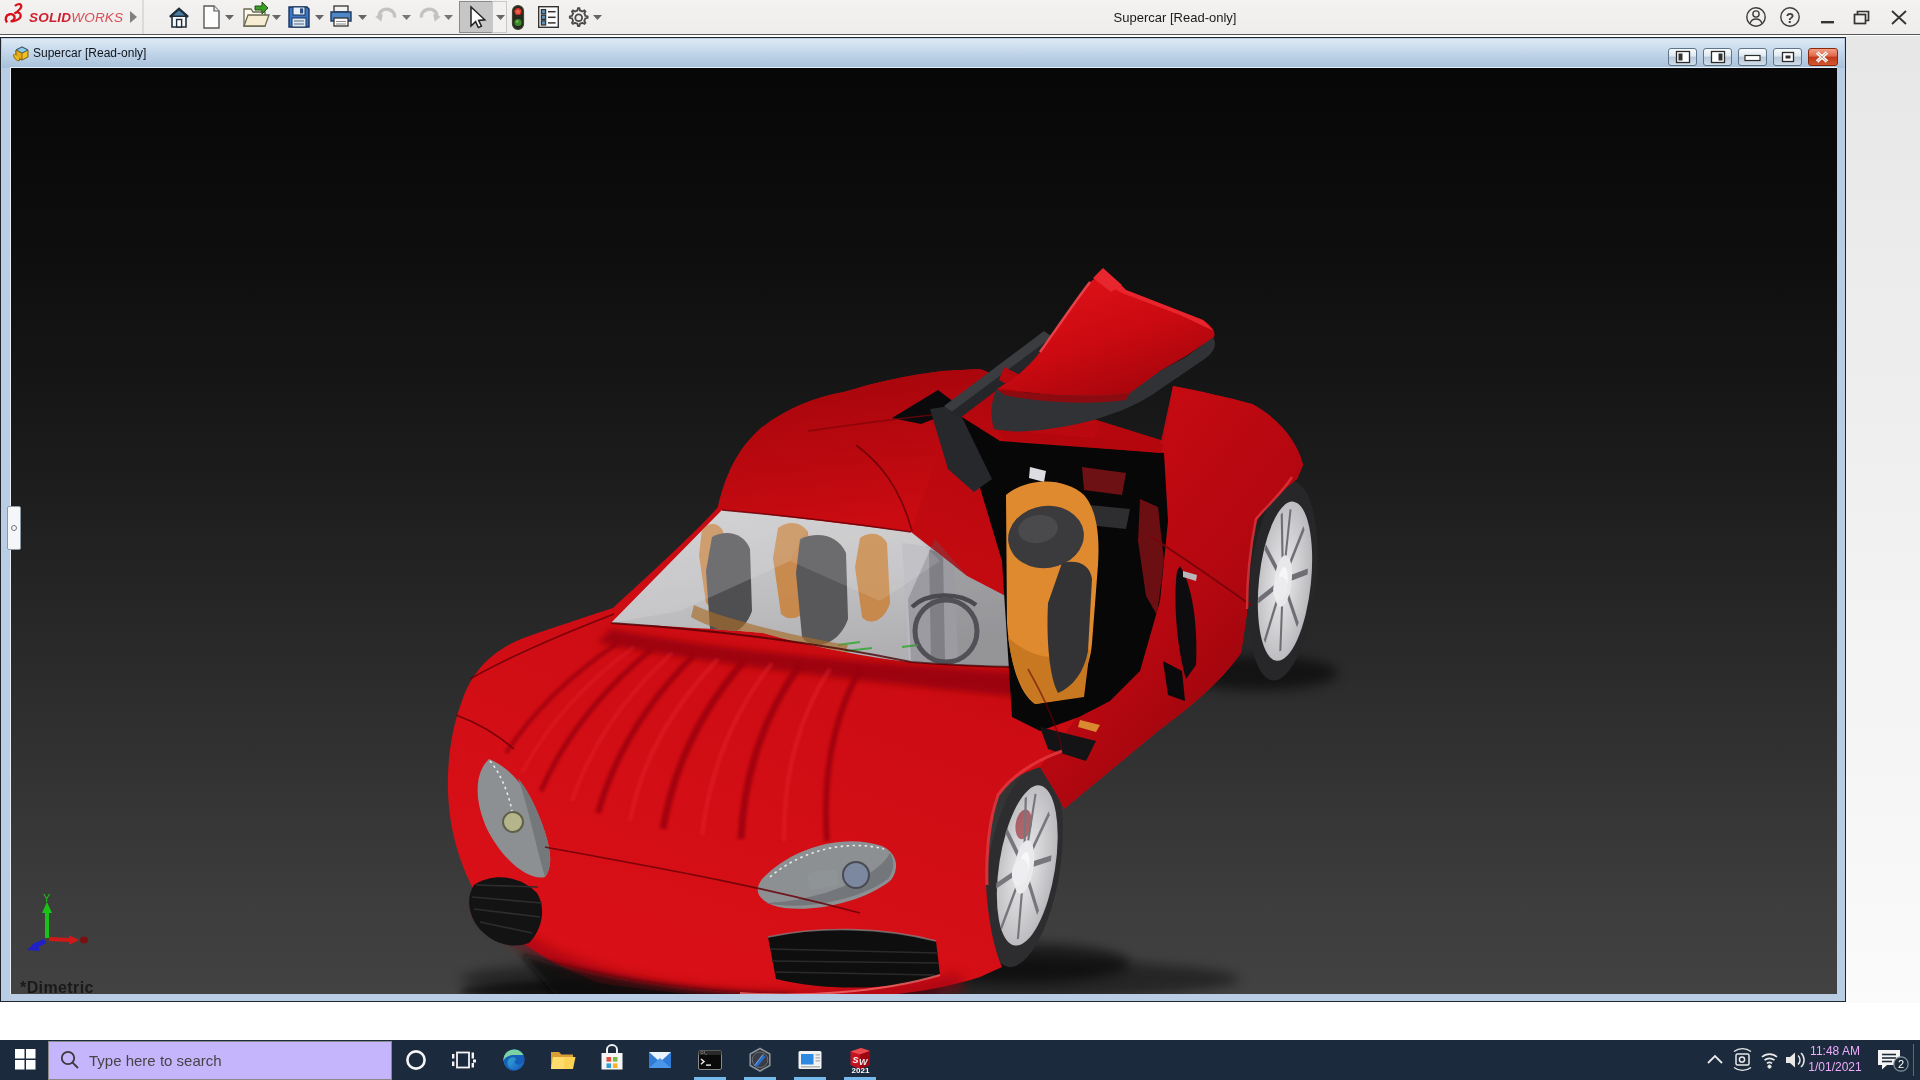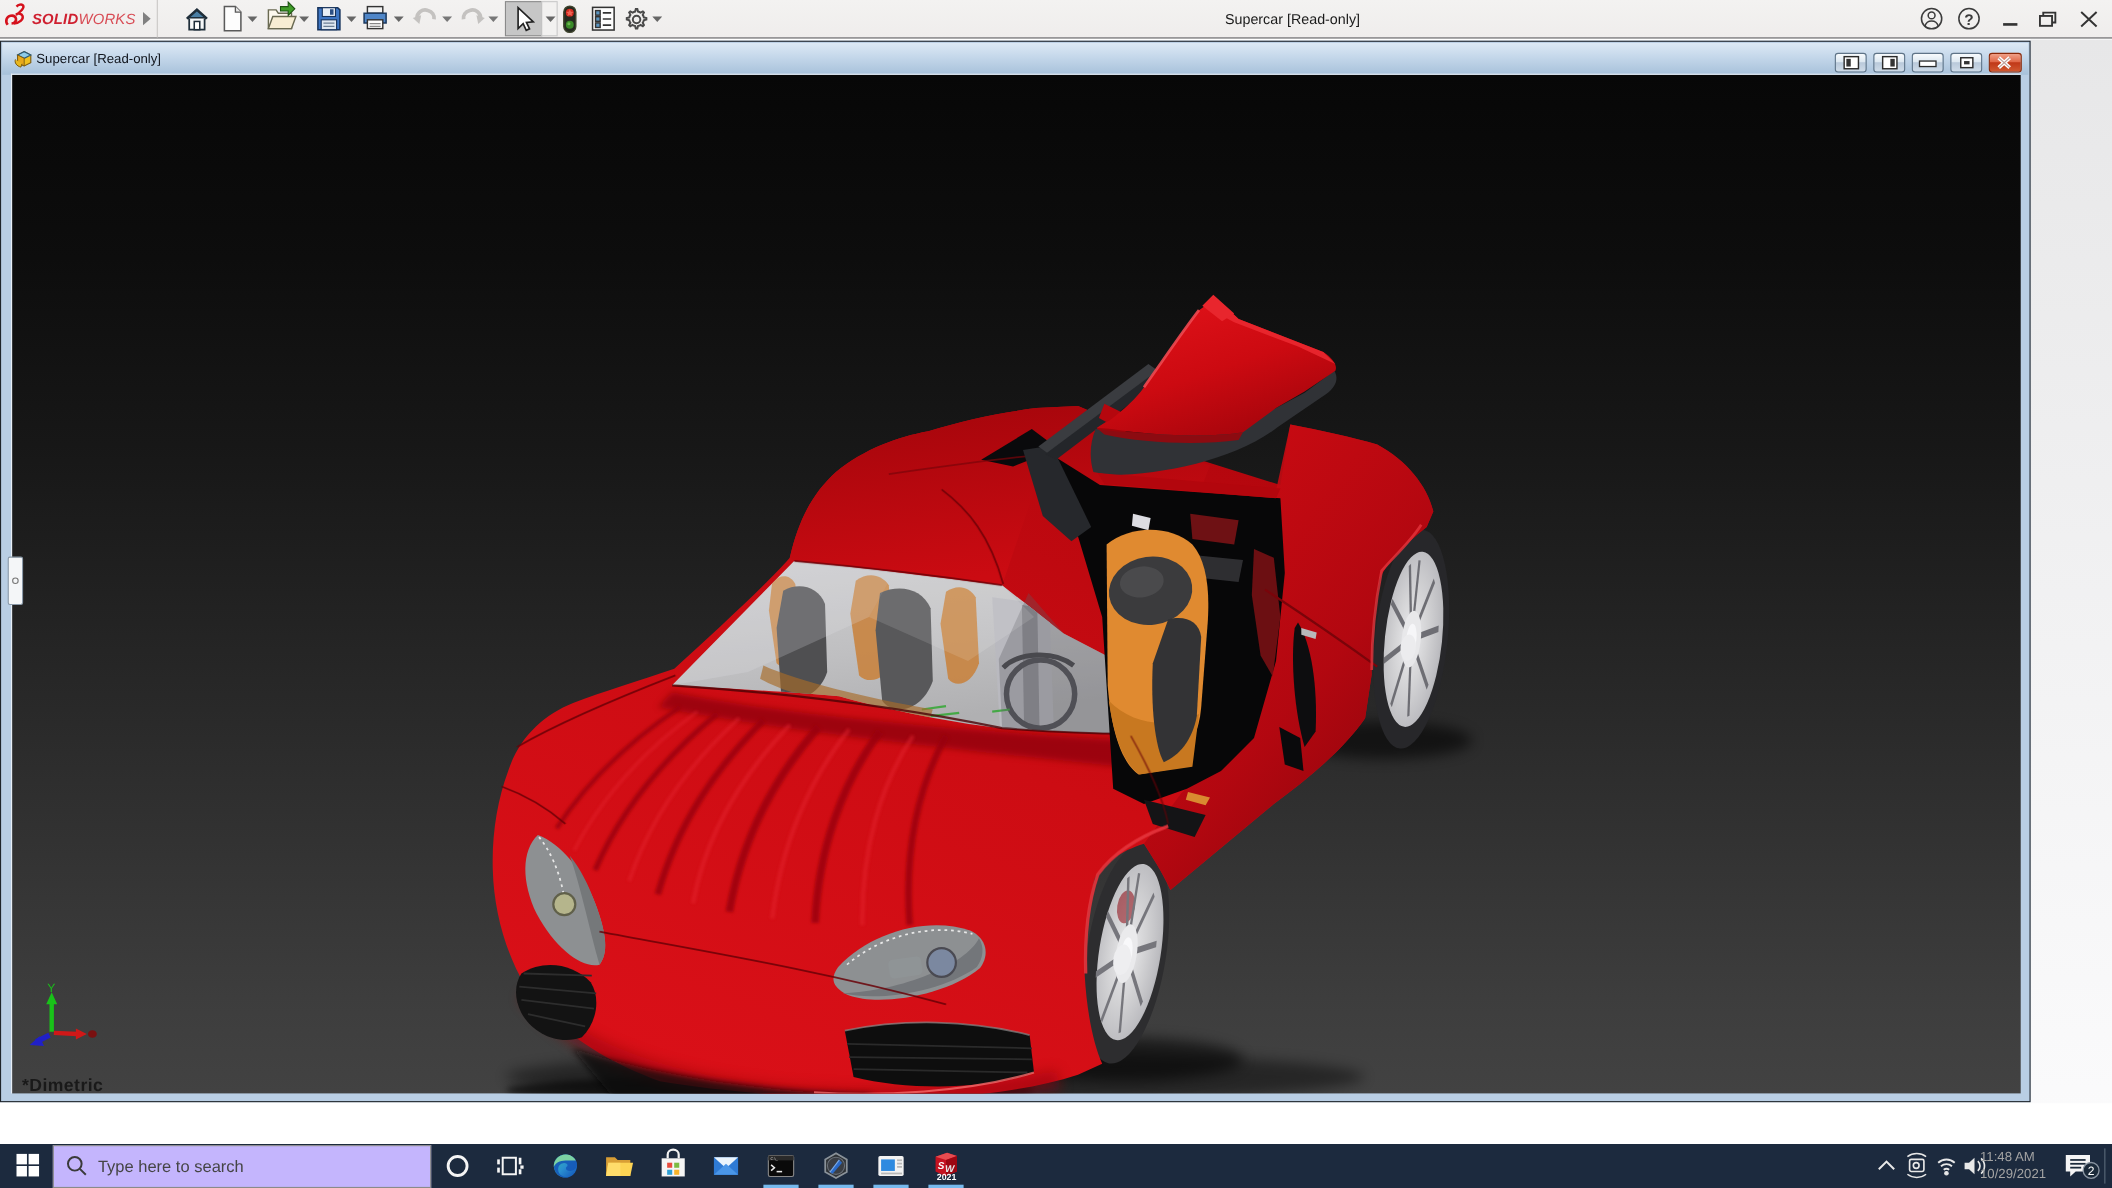--- a/index.html
+++ b/index.html
@@ -31,21 +31,21 @@
     border:1px solid #8a99a8;border-radius:2px;}
   #lefttab .c{position:absolute;left:3px;top:18px;width:6px;height:6px;border:1px solid #777;border-radius:50%;}
   
   #statusbar{position:absolute;left:0;top:1003px;width:1920px;height:37px;background:#ffffff;}
   
   #taskbar{position:absolute;left:0;top:1040px;width:1920px;height:40px;background:#1c2a3e;}
   #searchbox{position:absolute;left:48px;top:1px;width:344px;height:39px;background:#c4b5fd;border:1px solid #8a8a8a;}
   #searchbox span{position:absolute;left:40px;top:10px;font-size:15px;color:#454545;}
   .tbicon{position:absolute;top:0px;width:48px;height:40px;}
   .uline{position:absolute;top:37px;height:3px;width:32px;background:#76b9ed;}
-  .traytxt{position:absolute;width:70px;color:#a3a3a3;font-size:12px;}
+  .traytxt{position:absolute;width:70px;text-align:center;color:#f0abfc;font-size:12px;}
 </style>
 </head>
 <body>
 <div id="topbar">
 <svg width="1920" height="35" viewBox="0 0 1920 35" style="position:absolute;left:0;top:0">
 
   <g stroke="#d5111c" fill="none">
     <path d="M12.5,21.5 c6,-1 9,-4 8,-7 c-0.8,-2.4 -4,-2.6 -6,-1.4 M14.5,13.6 c4,-2.6 8,-6.4 6.5,-8.6 c-1.2,-1.8 -4.5,-0.6 -6,1" stroke-width="2.2"></path>
     <path d="M7,22.5 c-2.6,-3.4 -1,-7.5 2.6,-8.2 c2.6,-0.5 4.4,0.7 4.9,2.5 c0.6,2.2 -1.3,4.4 -4,4.6" stroke-width="2.4"></path>
   </g>
@@ -595,21 +595,21 @@
       <circle cx="69.5" cy="26.6" r="1.6" fill="#e8e8e8"></circle>
     </g>
     <g fill="#e8e8e8">
       <path d="M86,17 l4,0 l5,-4.5 l0,15 l-5,-4.5 l-4,0 z"></path>
     </g>
     <g stroke="#e8e8e8" fill="none" stroke-width="1.5">
       <path d="M98,15.5 a6,6 0 0 1 0,9 M101,13 a9.5,9.5 0 0 1 0,14"></path>
     </g>
   </svg>
   <div class="traytxt" style="left:1800px;top:4px">11:48 AM</div>
-  <div class="traytxt" style="left:1800px;top:20px">10/29/2021</div>
+  <div class="traytxt" style="left:1800px;top:20px">1/01/2021</div>
   <svg width="50" height="40" viewBox="0 0 50 40" style="position:absolute;left:1870px;top:0">
     <path d="M8,10 L30,10 L30,25 L17,25 L12,29.5 L12,25 L8,25 z" fill="#f5f5f5"></path>
     <g stroke="#1b2a3a" stroke-width="1.6">
         <line x1="12" y1="14.5" x2="26" y2="14.5"></line>
         <line x1="12" y1="18" x2="26" y2="18"></line>
         <line x1="12" y1="21.5" x2="22" y2="21.5"></line>
       </g>
     <circle cx="31" cy="24" r="7.2" fill="#1b2a3a" stroke="#8a95a2" stroke-width="1.2"></circle>
     <text x="31" y="28" font-size="11" fill="#fff" text-anchor="middle">2</text>
   </svg>

